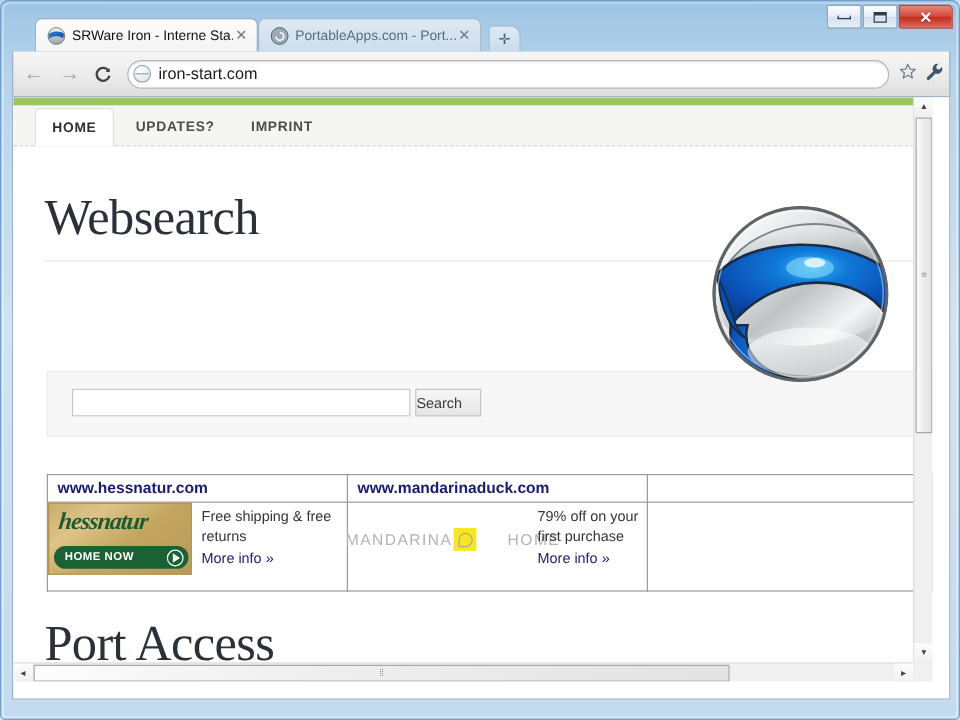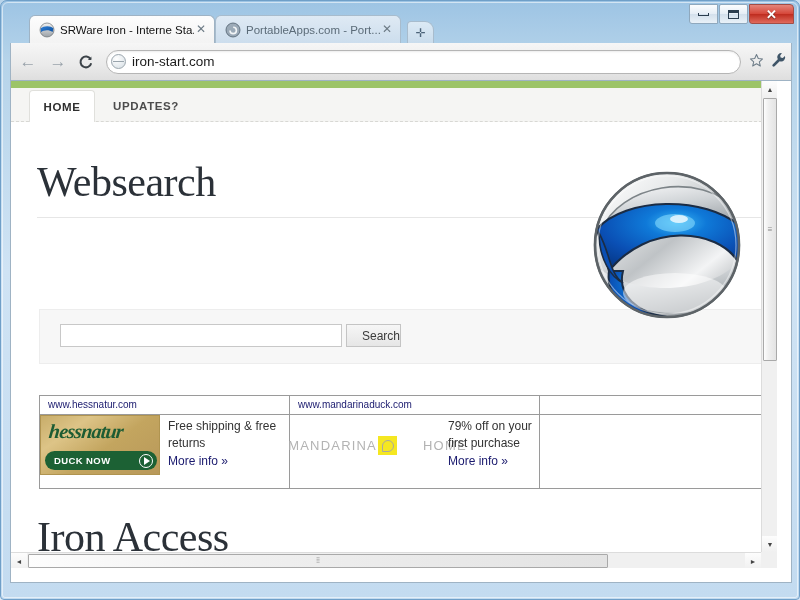--- a/index.html
+++ b/index.html
@@ -195,40 +195,40 @@
     background: #fff; border: 1px solid #c8c8c8;
     font-family: "Liberation Sans", sans-serif; font-size: 12px;
     padding: 0 4px; color: #333;
   }
   #search-button {
     position: absolute; left: 306px; top: 14px; width: 55px; height: 23px;
     background: linear-gradient(180deg, #f6f6f6 0%, #e6e6e6 100%);
     border: 1px solid #c4c4c4;
     font-family: "Liberation Sans", sans-serif; font-size: 12px;
     color: #3b3b3b;
-    display: flex; align-items: center; justify-content: flex-end;
+    display: flex; align-items: center; justify-content: flex-start;
   }
 
   
   #ad-table {
     position: absolute; left: 28px; top: 314px;
     width: 738px;
     border-collapse: collapse;
     table-layout: fixed;
   }
   #ad-table td, #ad-table th {
     border: 1px solid #9a9a9a;
     padding: 0;
     vertical-align: top;
     background: #fff;
   }
   #ad-table th {
     text-align: left;
-    font-size: 10px;
-    font-weight: normal;
+    font-size: 13px;
+    font-weight: bold;
     color: #1a1a6e;
     padding: 3px 5px 4px 8px;
     height: 17px;
   }
   .ad-cell { height: 74px; padding: 6px 6px 6px 8px; }
   .ad-row { display: flex; gap: 8px; align-items: flex-start; }
   .ad-text { font-size: 12px; color: #333; line-height: 1.45; padding-top: 3px; }
   .ad-more { color: #1a1a6e; }
 
   
@@ -415,20 +415,23 @@
     <div id="page">
 
       <div id="green-bar"></div>
 
       <div id="site-nav">
         <div class="site-tab sel" style="left:18px; width:66px;">
           <span>HOME</span>
         </div>
         <div class="site-tab" style="left:92px; width:86px;justify-content:center;">
           <span>UPDATES?</span>
+        </div>
+        <div class="site-tab" style="left:186px; width:76px;">
+          <span>IMPRINT</span>
         </div>
       </div>
 
       <h1 class="section-title" style="left:26px; top:77px; font-size:42px;">Websearch</h1>
       <div class="rule" style="left:26px; top:136px; width:740px;"></div>
 
       <div id="iron-logo">
         <svg width="156" height="156" viewBox="0 0 156 156">
           <defs>
             <linearGradient id="silv" x1="0.1" y1="0" x2="0.9" y2="1">
@@ -491,21 +494,21 @@
           <th style="width:250px;">www.hessnatur.com</th>
           <th style="width:250px;">www.mandarinaduck.com</th>
           <th style="width:238px;"></th>
         </tr>
         <tr>
           <td class="ad-cell">
             <div class="ad-row">
               <div class="banner-hess">
                 <div class="logo">hessnatur</div>
                 <div class="shopnow">
-                  <span>DUCK NOW</span>
+                  <span>HOME NOW</span>
                   <div class="play-circle"></div>
                 </div>
               </div>
               <div class="ad-text">
                 <div>Free shipping &amp; free returns</div>
                 <div class="ad-more">More info »</div>
               </div>
             </div>
           </td>
           <td class="ad-cell">
@@ -521,21 +524,21 @@
                 <div>79% off on your first purchase</div>
                 <div class="ad-more">More info »</div>
               </div>
             </div>
           </td>
           <td class="ad-cell"></td>
         </tr>
       </tbody>
         </table>
 
-      <h1 class="section-title" style="left:26px; top:432px; font-size:42px;">Iron Access</h1>
+      <h1 class="section-title" style="left:26px; top:432px; font-size:42px;">Port Access</h1>
 
       <div id="vscroll">
         <div class="sb-btn" style="left:0; top:0;">
           <span>▲</span>
         </div>
         <div class="sb-thumb" style="left:1px; top:17px; width:14px; height:263px;">
           <span class="grip" style="transform:rotate(0deg);">≡</span>
         </div>
         <div class="sb-btn" style="left:0; bottom:16px;">
           <span>▼</span>

